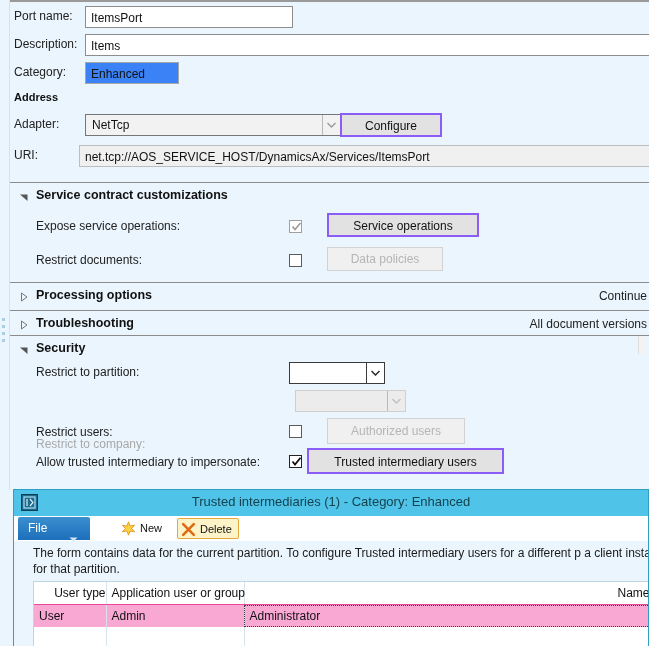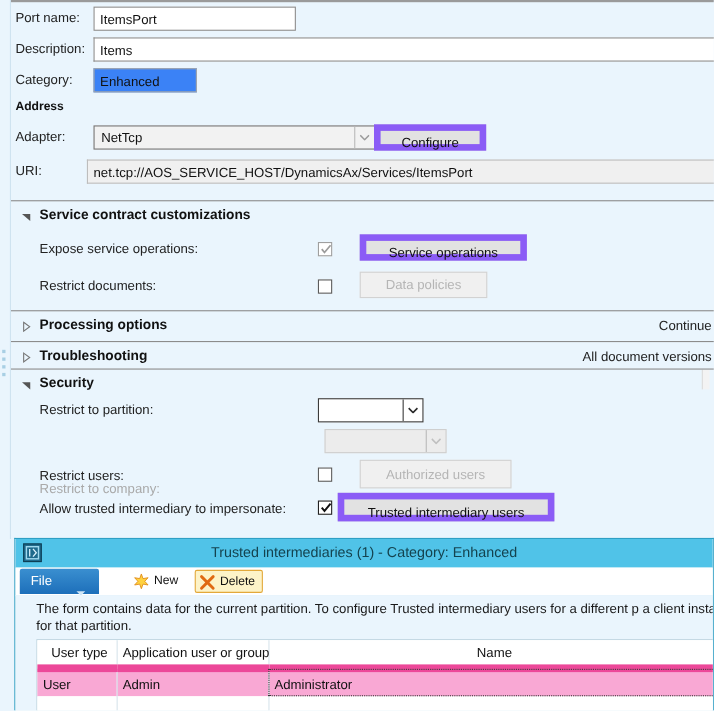--- a/index.html
+++ b/index.html
@@ -86,21 +86,21 @@
     display: flex; align-items: center; justify-content: center;
     box-sizing: border-box;
   }
   .combo.white .arrowbox { border-left: 1px solid #3b3b3b; }
   .combo .arrowbox svg { display: block; }
 
   .btn {
     position: absolute;
     box-sizing: border-box;
     background: #e2e2e2;
-    border: 6px solid #8b5cf6;
+    border: 2px solid #8b5cf6;
     height: 24px;
     font-size: 12px;
     line-height: 22px;
     text-align: center;
     color: #111;
     cursor: default;
     white-space: nowrap;
   }
   .btn.disabled {
     background: #f0f0f0;
@@ -282,23 +282,23 @@
   }
   #grid table {
     border-collapse: collapse;
     table-layout: fixed;
     width: 100%;
     font-size: 12px;
   }
   #grid th {
     background: #ffffff;
     border-right: 1px solid #d7e4ec;
-    border-bottom: 7px solid #ec4899;
+    border-bottom: 1px solid #ec4899;
     font-weight: normal;
-    text-align: center;
+    text-align: right;
     padding: 2px 0 2px 5px;
     height: 18px;
     color: #111;
     white-space: nowrap;
   }
   #grid td {
     border-right: 1px solid #d7e4ec;
     padding: 2px 0 2px 5px;
     height: 18px;
     color: #111;
@@ -322,21 +322,21 @@
   <div class="splitter-dots">
     <i></i>
       <i></i>
       <i></i>
       <i></i>
   </div>
   <div class="right-scrollmark"></div>
 
   <div class="field-row" style="left:14px; top:6px; width:630px;">
     <span class="field-label">Port name:</span>
-    <div class="txtbox" style="left:71px; top:0; width:184px;">ItemsPort</div>
+    <div class="txtbox" style="left:71px; top:0; width:208px;">ItemsPort</div>
   </div>
 
   <div class="field-row" style="left:14px; top:34px; width:635px;">
     <span class="field-label">Description:</span>
     <div class="txtbox" style="left:71px; top:0; width:578px; border-right:none;">Items</div>
   </div>
 
   <div class="field-row" style="left:14px; top:62px; width:300px;">
     <span class="field-label">Category:</span>
     <div class="txtbox readonly" style="left:71px; top:0; width:94px;">Enhanced</div>

